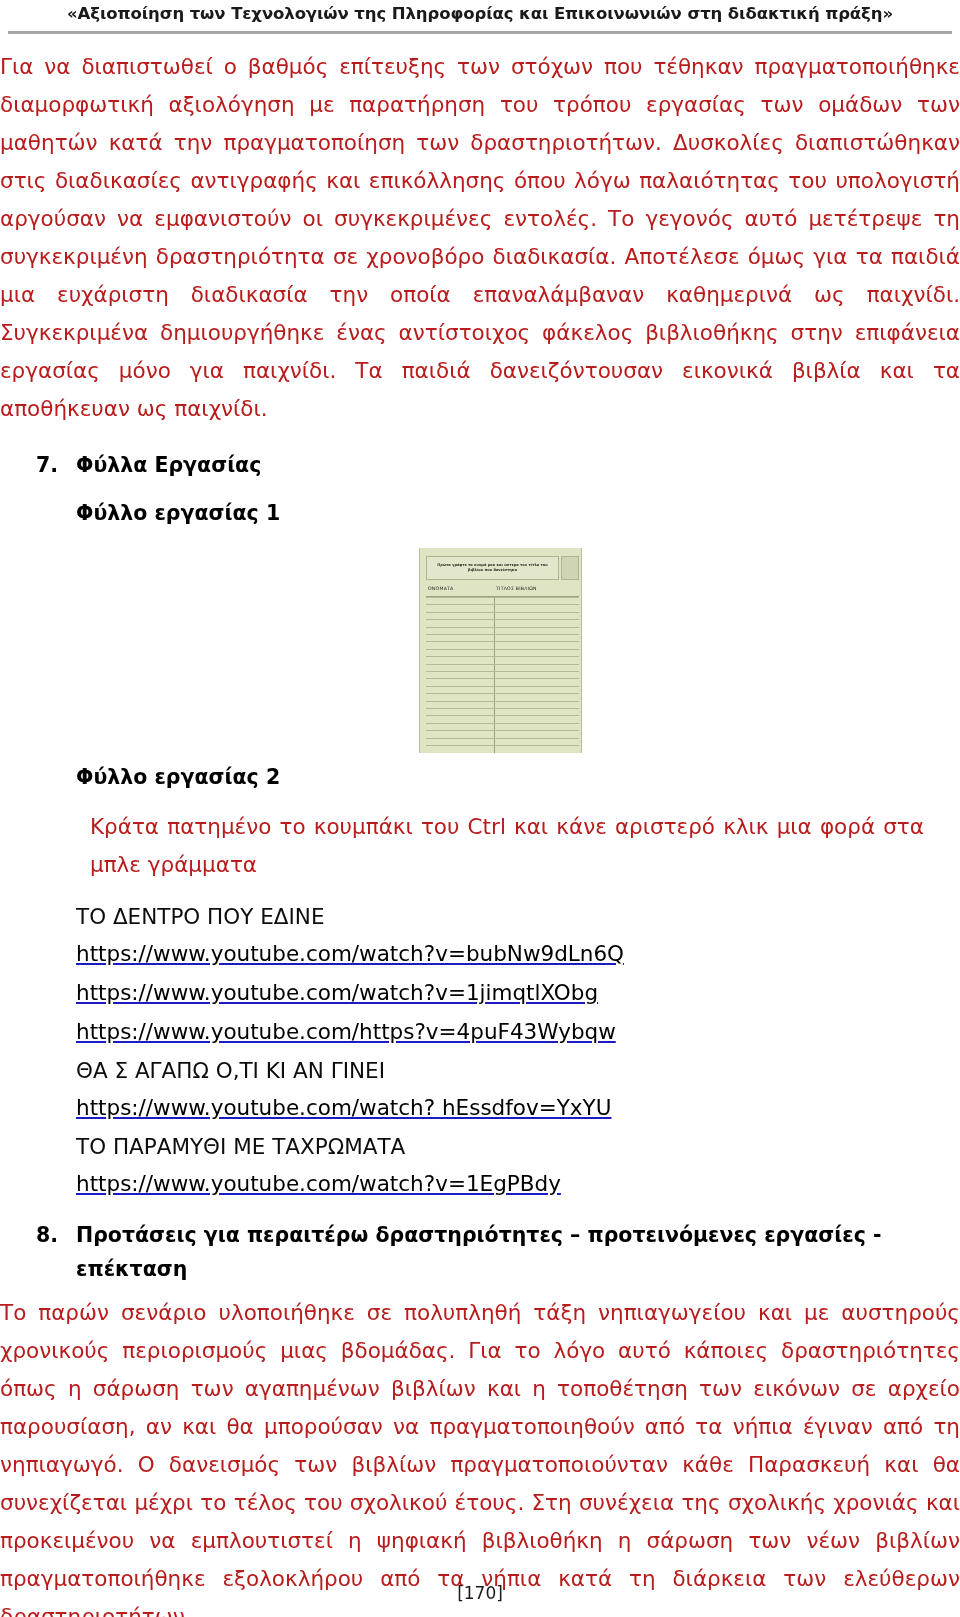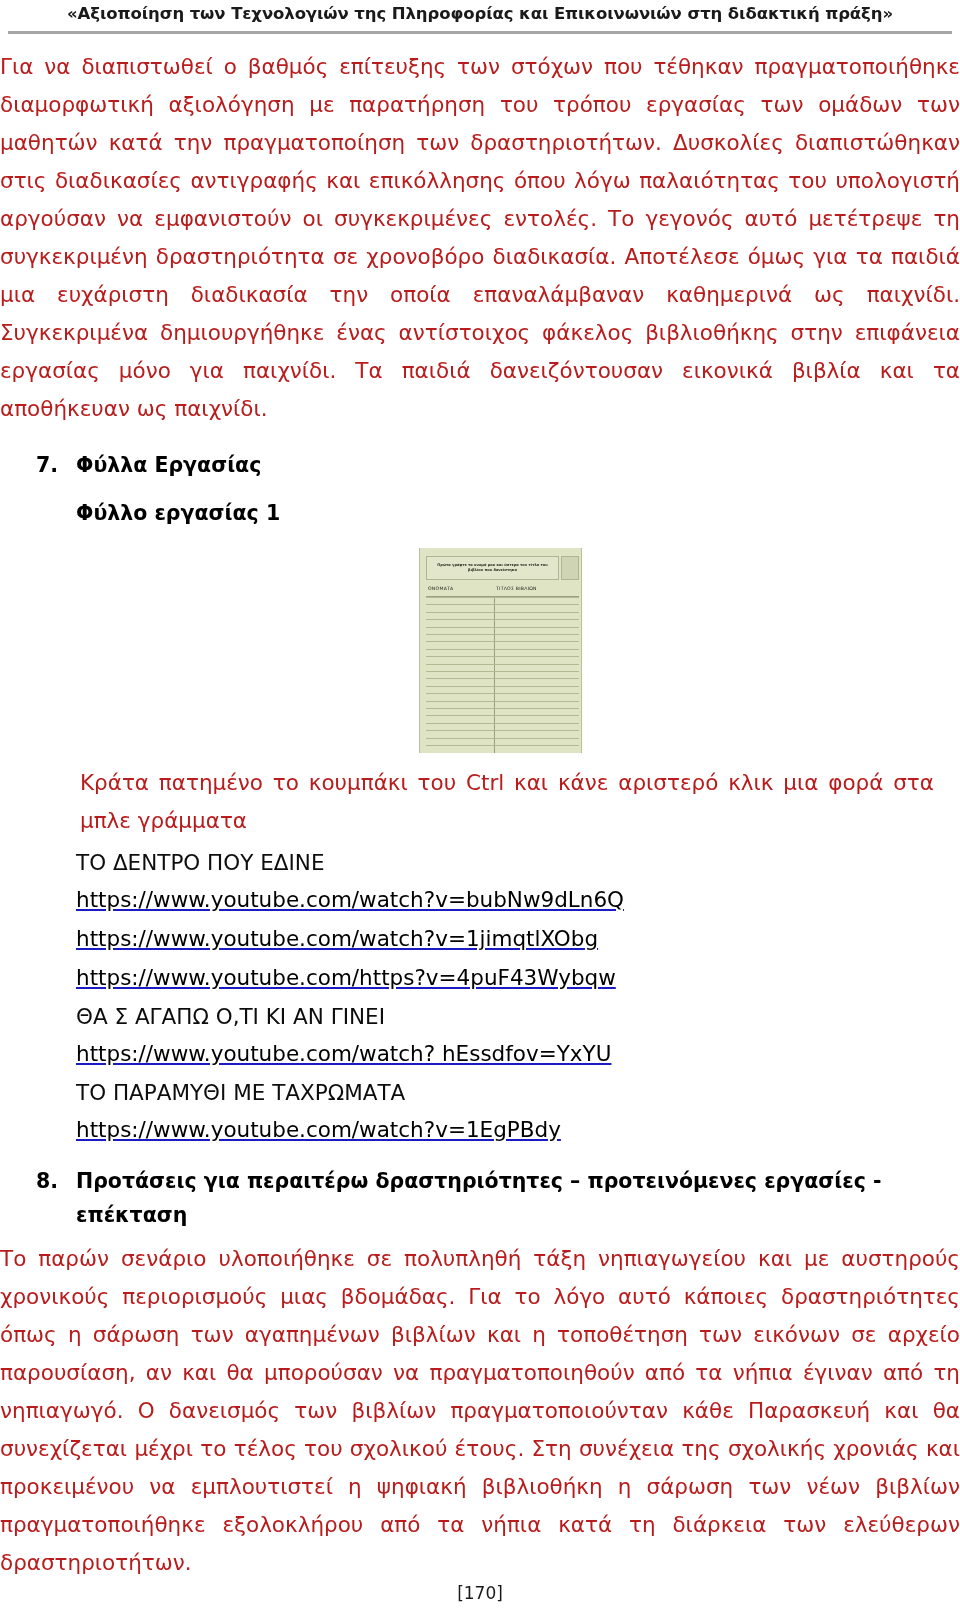--- a/index.html
+++ b/index.html
@@ -301,21 +301,22 @@
             <div class="rule" style="top: 118.4px; background: rgb(178, 185, 149);"></div>
             <div class="rule" style="top: 125.8px; background: rgb(178, 185, 149);"></div>
             <div class="rule" style="top: 133.2px; background: rgb(178, 185, 149);"></div>
             <div class="rule" style="top: 140.6px; background: rgb(178, 185, 149);"></div>
             <div class="rule" style="top: 148px; background: rgb(178, 185, 149);"></div>
           </div>
       </div>
     </div>
 
     <div class="link-list">
-      <p class="body-par" style="margin:4px;">Κράτα πατημένο το κουμπάκι του Ctrl και κάνε αριστερό κλικ μια φορά στα μπλε γράμματα</p>
+      <div class="sub-heading" style="margin-left:0;">Φύλλο εργασίας 2</div>
+      <p class="body-par" style="margin:14px;">Κράτα πατημένο το κουμπάκι του Ctrl και κάνε αριστερό κλικ μια φορά στα μπλε γράμματα</p>
 
       <div class="plain-line">ΤΟ ΔΕΝΤΡΟ ΠΟΥ ΕΔΙΝΕ</div>
       <div class="link-row">
         <a class="url-link" href="#">https://www.youtube.com/watch?v=bubNw9dLn6Q</a>
       </div>
       <div class="link-row">
         <a class="url-link" href="#">https://www.youtube.com/watch?v=1jimqtlXObg</a>
       </div>
       <div class="link-row">
         <a class="url-link" href="#">https://www.youtube.com/https?v=4puF43Wybqw</a>

